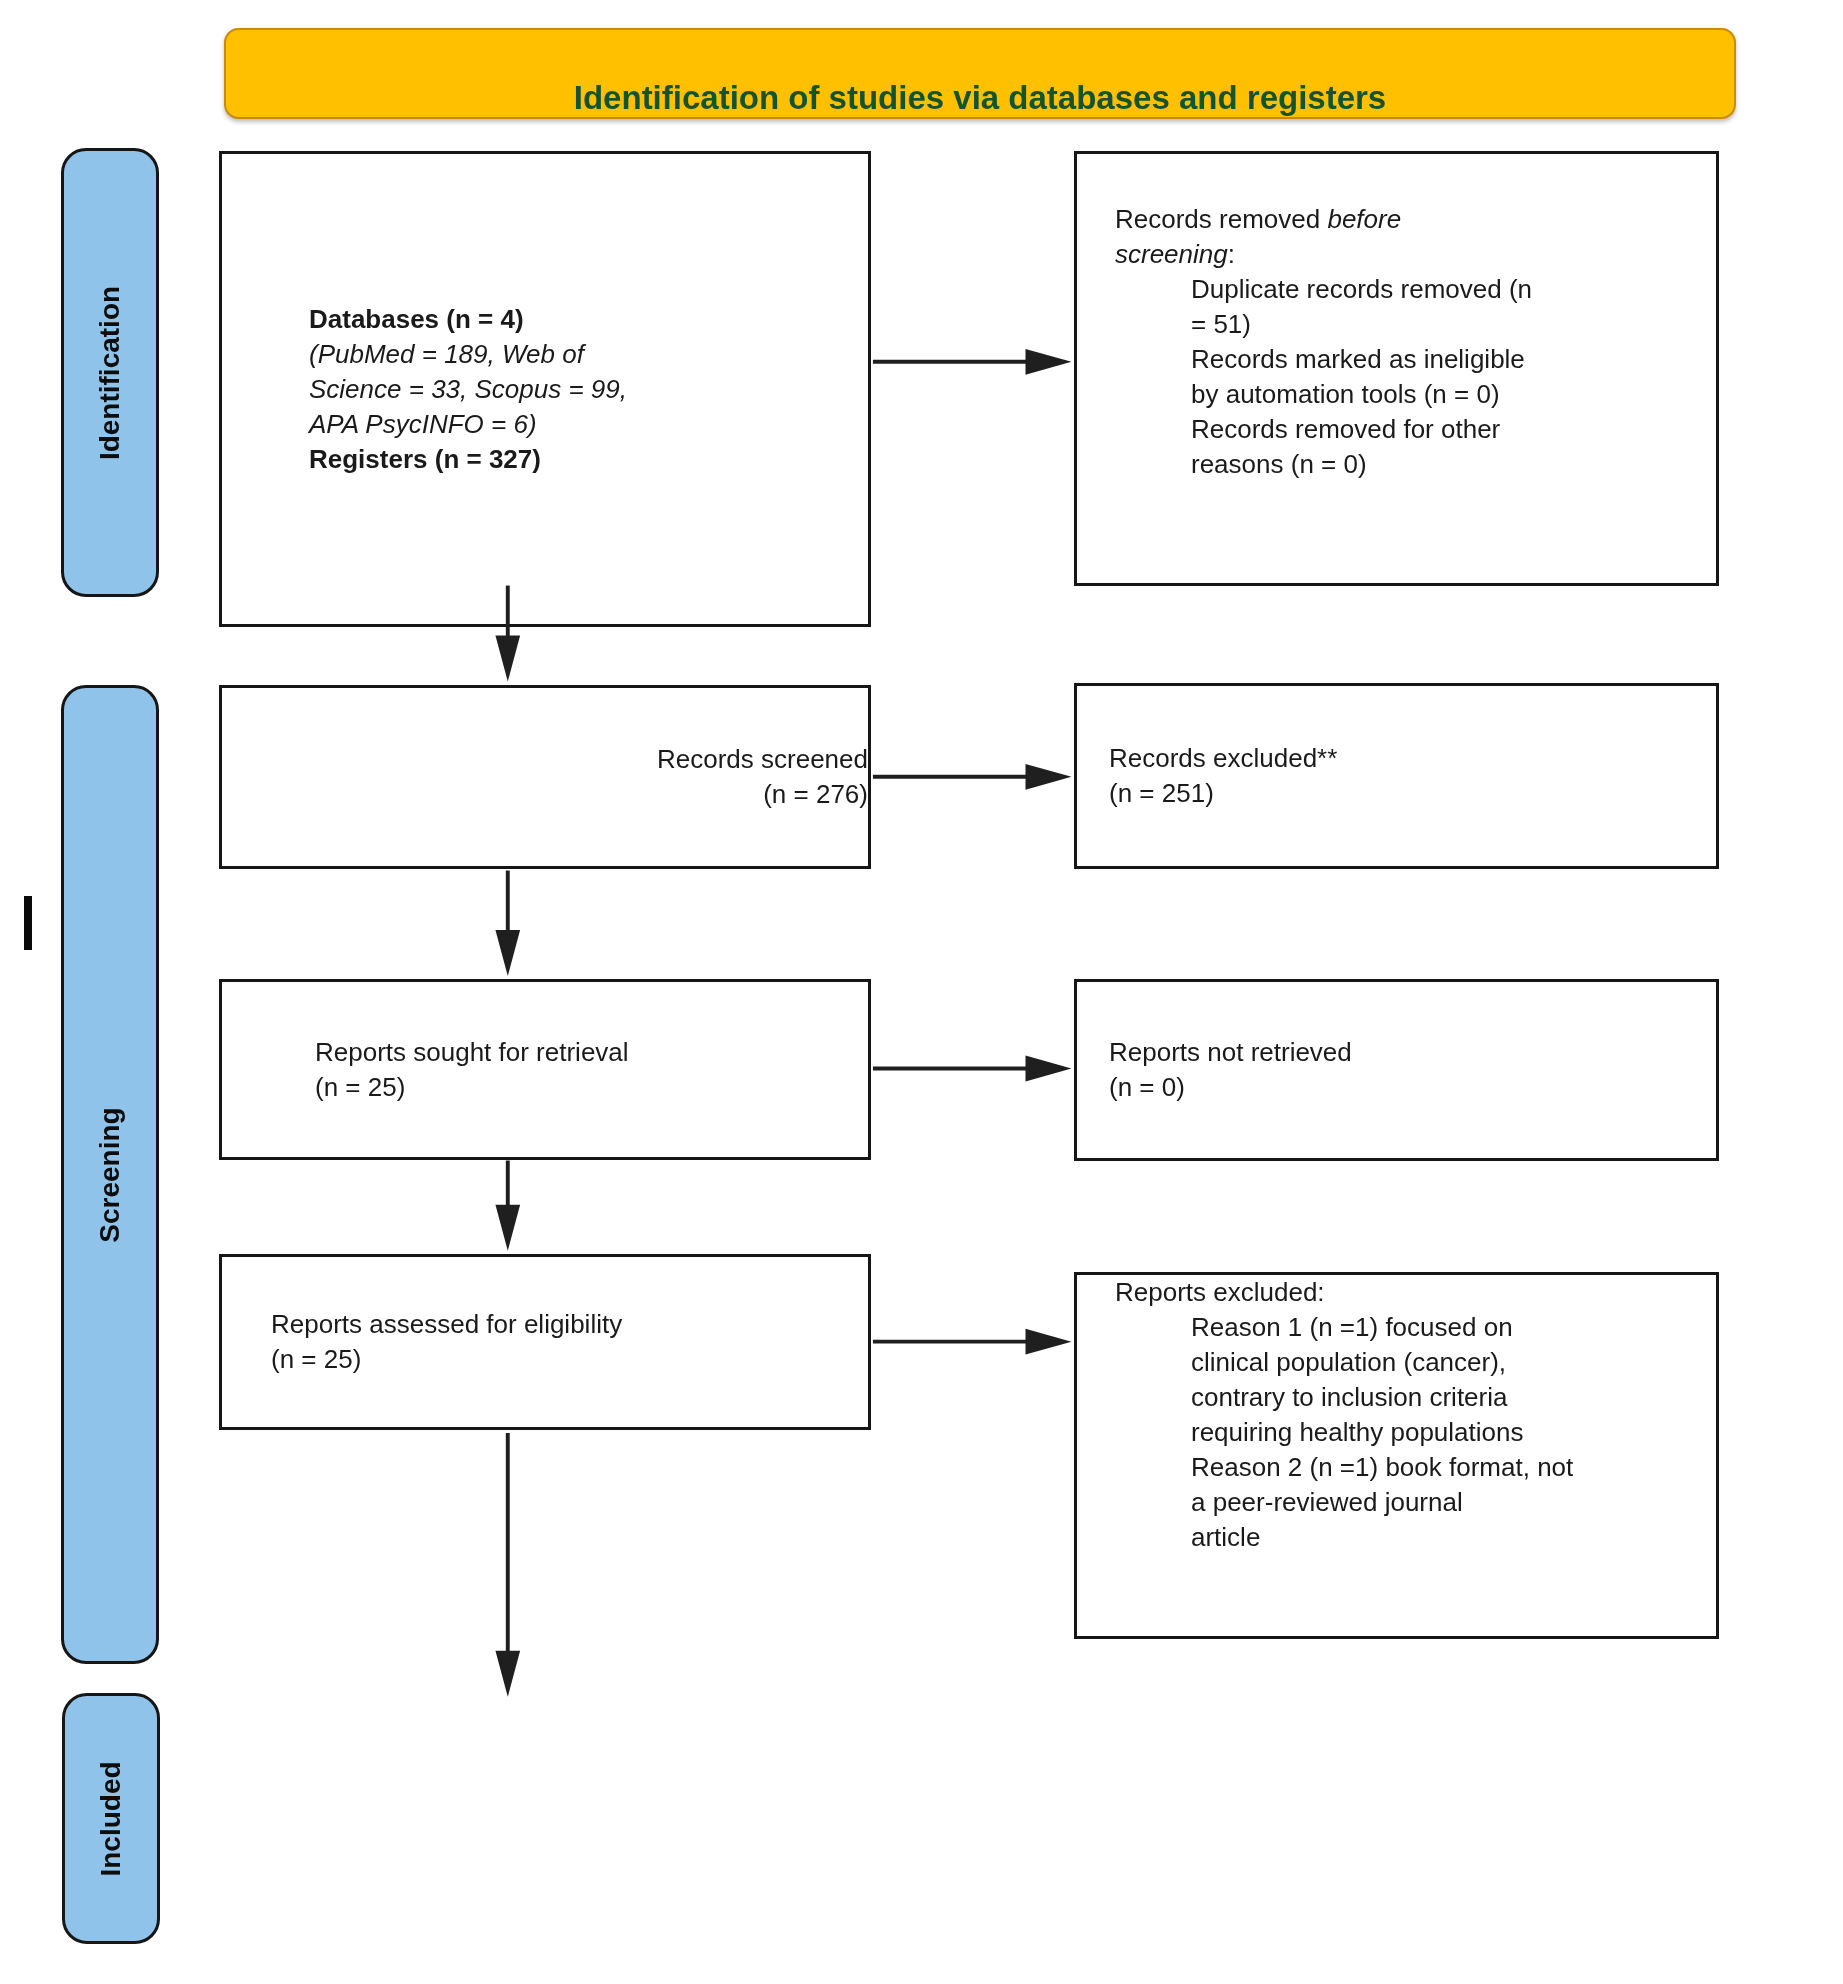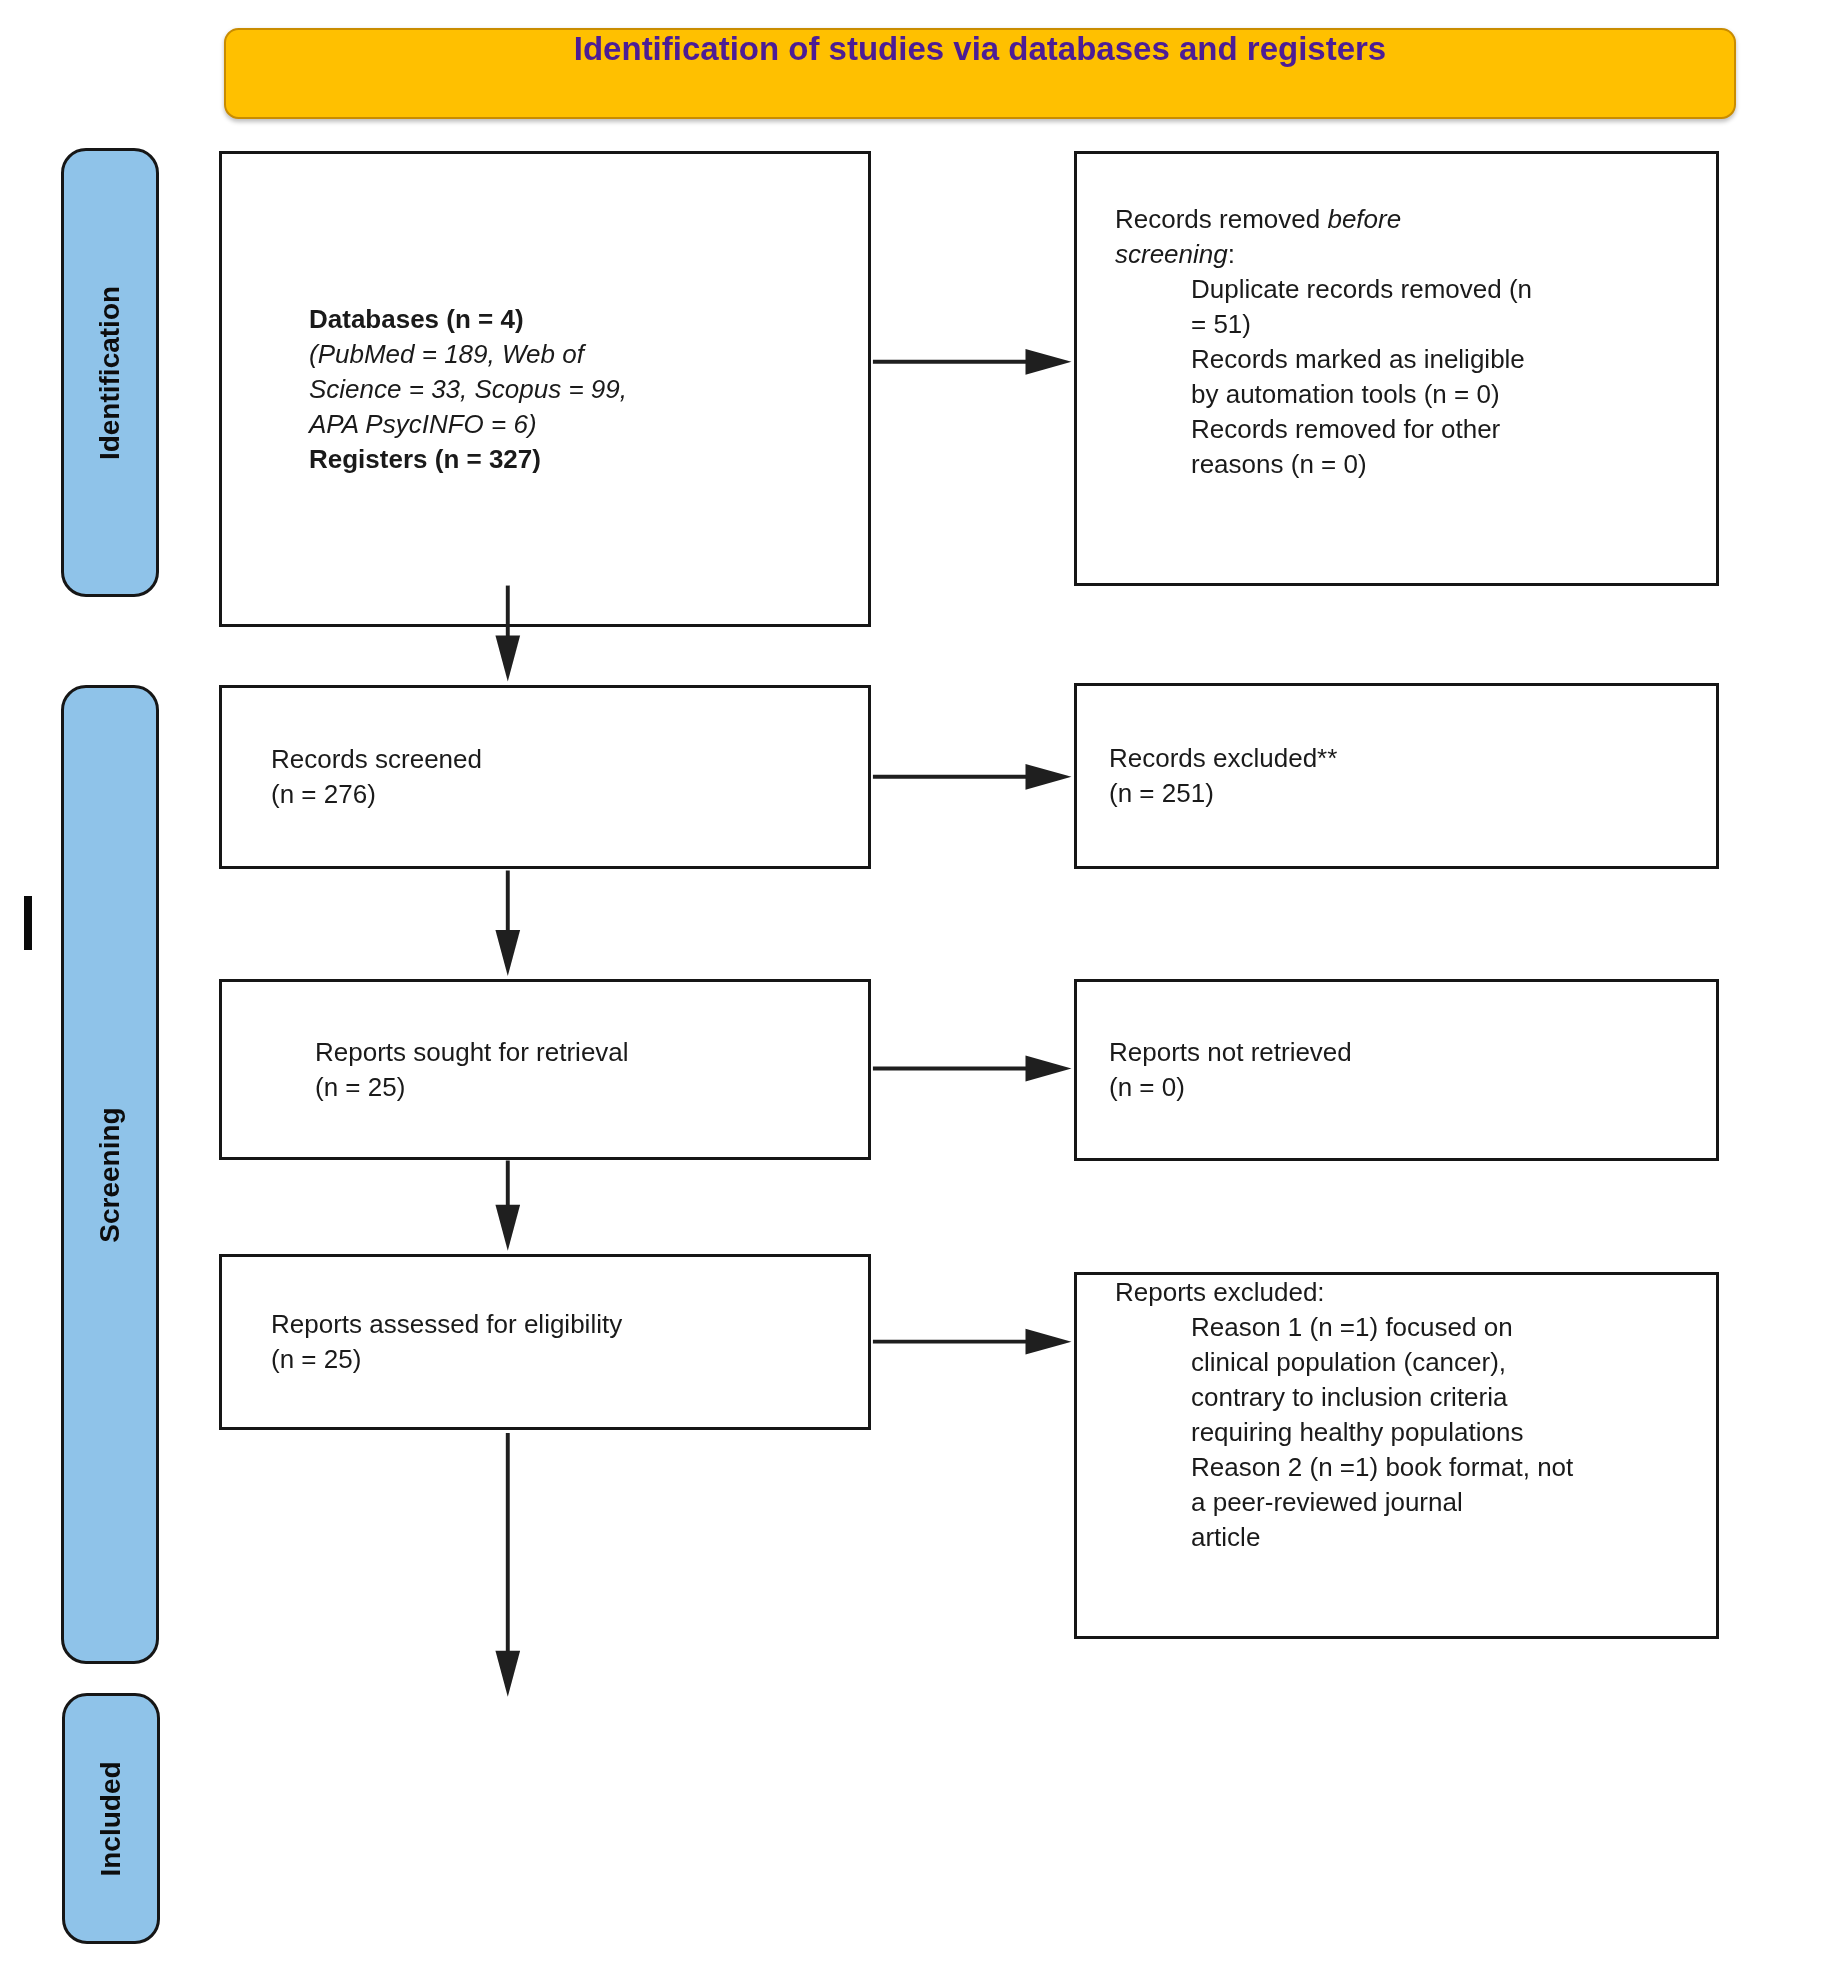--- a/index.html
+++ b/index.html
@@ -19,22 +19,22 @@
   * { box-sizing: border-box; }
 
   
   .banner {
     position: absolute;
     left: 224px; top: 28px;
     width: 1512px; height: 91px;
     background: var(--banner-bg, #FFC000);
     border: 2.8px solid var(--banner-border, #C98C00);
     border-radius: 14.6px;
-    display: flex; align-items: flex-start; justify-content: center;
-    font-size: 33px; font-weight: bold; color: #4c1d95;
+    display: flex; align-items: flex-end; justify-content: center;
+    font-size: 33px; font-weight: bold; color: #14532d;
     box-shadow: 0 2.2px 4.5px rgba(0,0,0,0.25);
   }
 
   
   .stage {
     position: absolute;
     background: var(--sidebar-bg, #8FC3E9);
     border: 3.9px solid #161616;
     border-radius: 25px;
     display: flex; align-items: center; justify-content: center;
@@ -62,21 +62,21 @@
   .box-text.center { justify-content: center; }
   .box-text.top    { justify-content: flex-start; }
   .line { white-space: nowrap; }
   .line .b { font-weight: bold; }
   .line .i { font-style: italic; }
   .line.indent { margin-left: 76px; }
 
   #box-sources   { left: 219px; top: 151px;  width: 652px; height: 476px; }
   #box-sources .box-text { padding-left: 87px; }
 
-  #box-screened  { left: 219px; top: 685px; width: 652px; height: 184px; }
+  #box-screened  { left: 219px; top: 685px; width: 652px; height: 184px; text-align: right; }
   #box-sought    { left: 219px; top: 979px; width: 652px; height: 181px; padding-left: 44px; }
   #box-assessed  { left: 219px; top: 1254px; width: 652px; height: 176px; }
   #box-included  { left: 219px; top: 1701px; width: 652px; height: 248px; }
   #box-screened .box-text,
   #box-sought .box-text,
   #box-assessed .box-text,
   #box-included .box-text { padding-left: 49px; }
 
   #box-removed        { left: 1074px; top: 151px;  width: 645px; height: 435px; }
   #box-removed .box-text { padding: 48px 8.4px 0 38px; }

